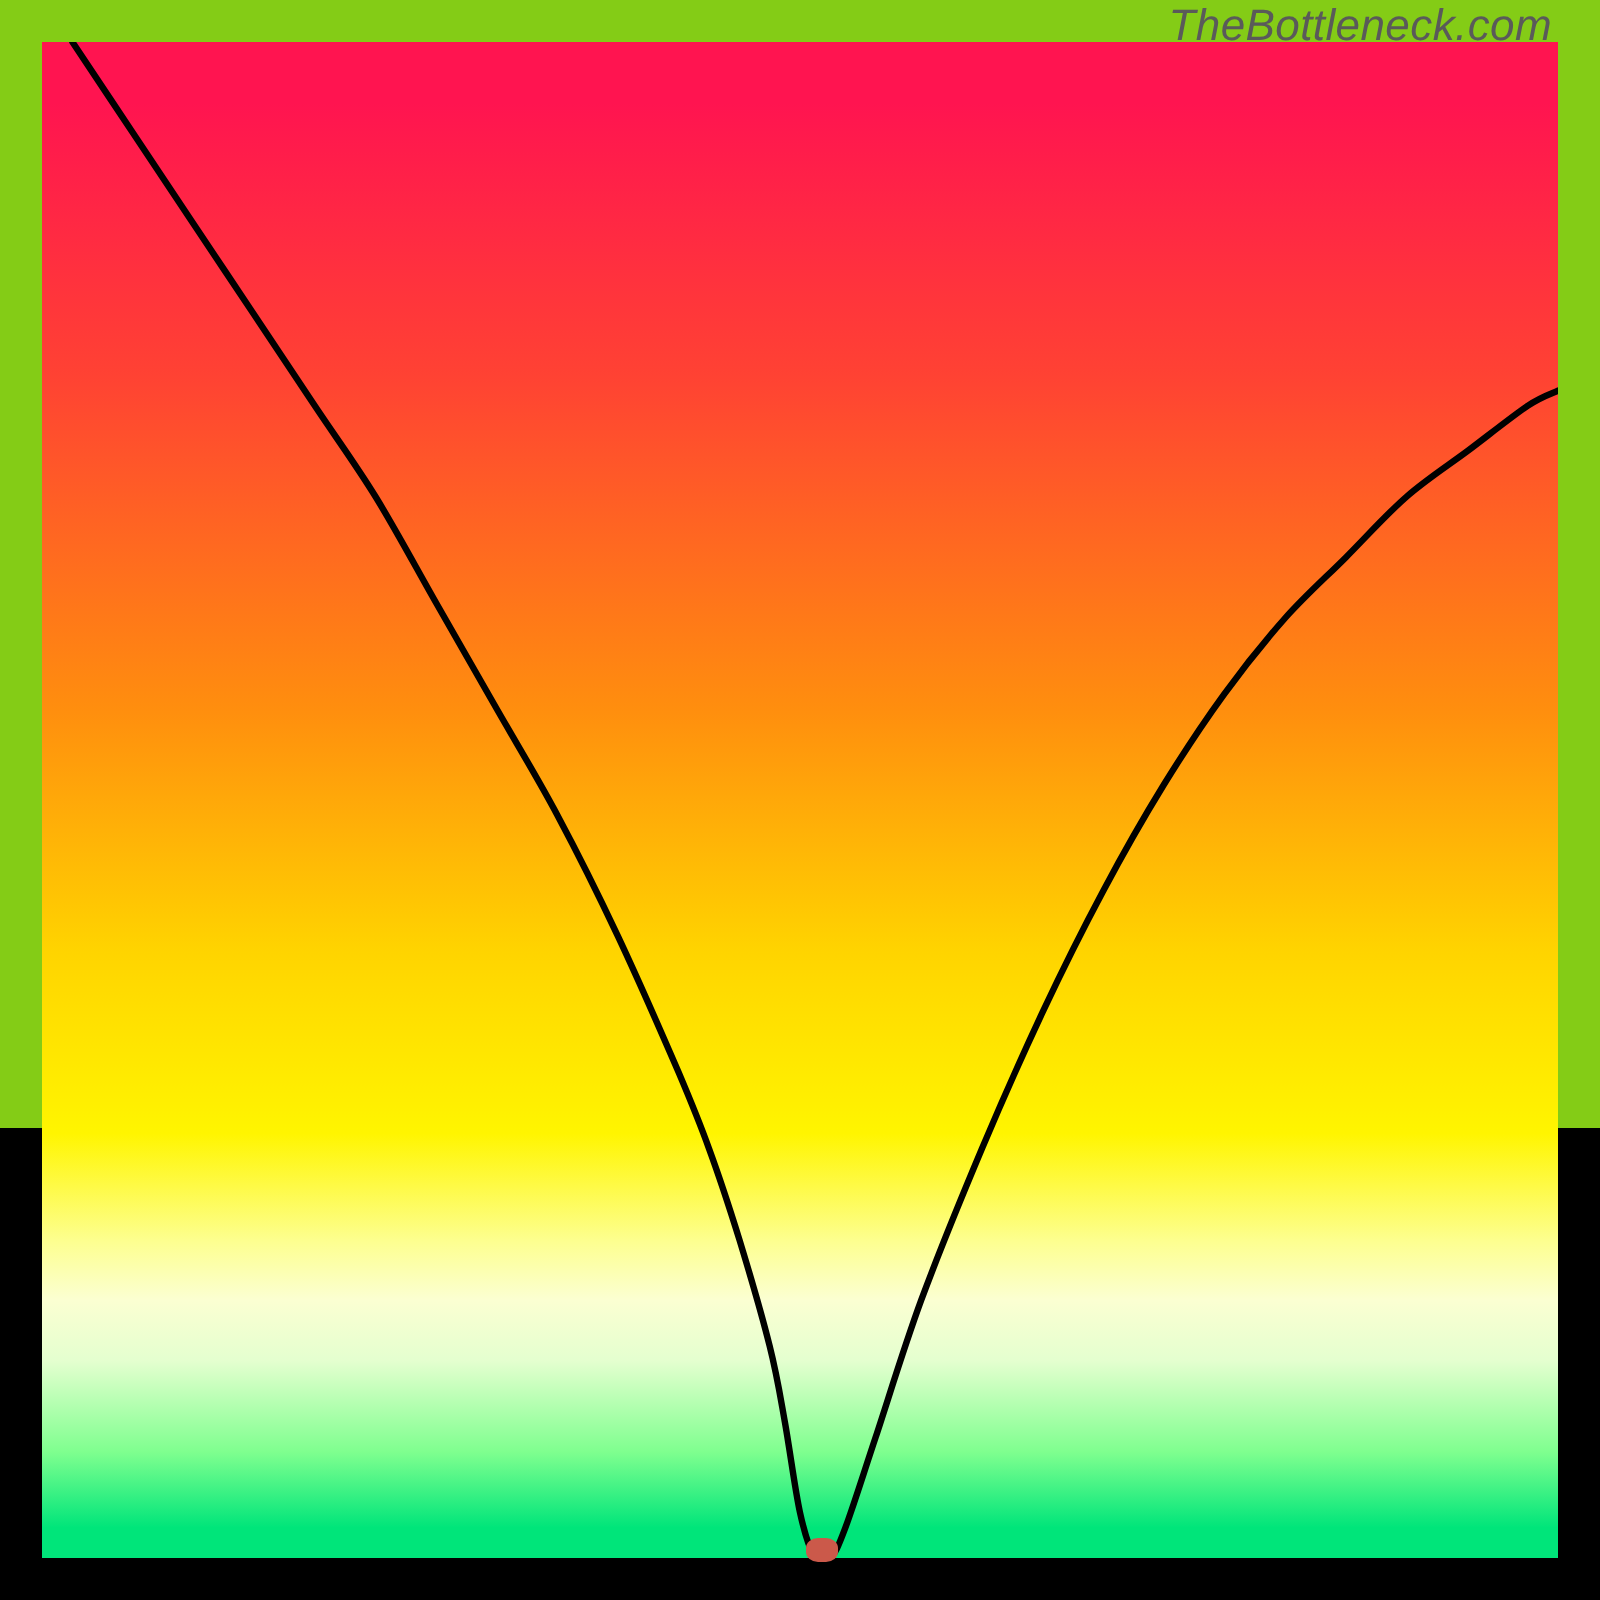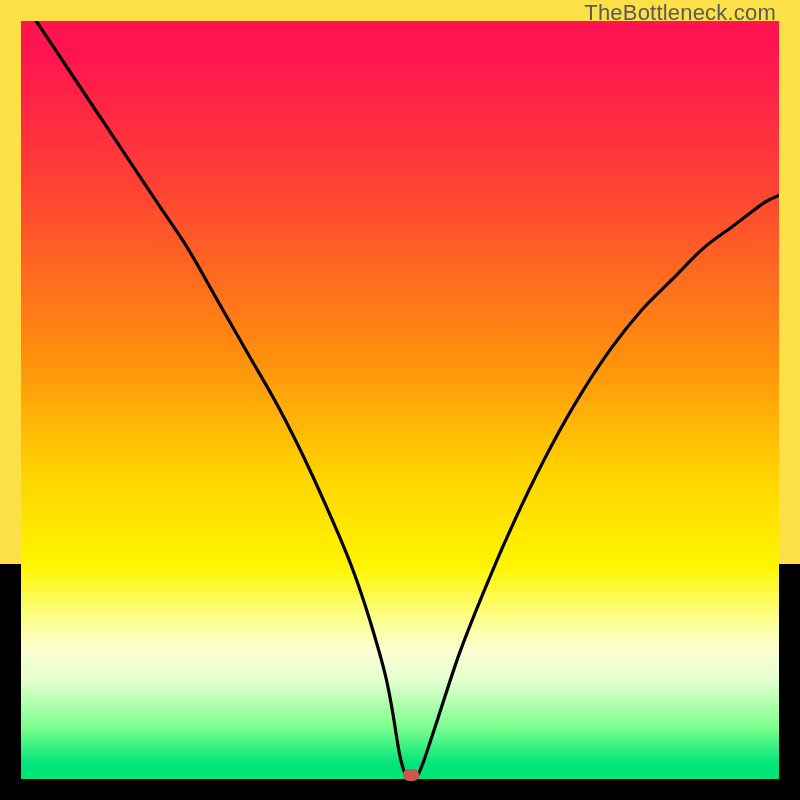--- a/index.html
+++ b/index.html
@@ -8,21 +8,22 @@
     width: 800px;
     height: 800px;
     overflow: hidden;
     background: #000;
     font-family: Arial, Helvetica, sans-serif;
   }
   .frame {
     position: relative;
     width: 800px;
     height: 564px;
-    background: #fde047;
+    background: #84cc16;
+    font-style: italic;
   }
   .plot-area {
     position: absolute;
     left: 21px;
     top: 21px;
     width: 758px;
     height: 758px;
     background: linear-gradient(
       to bottom,
       #ff1450 0%,

